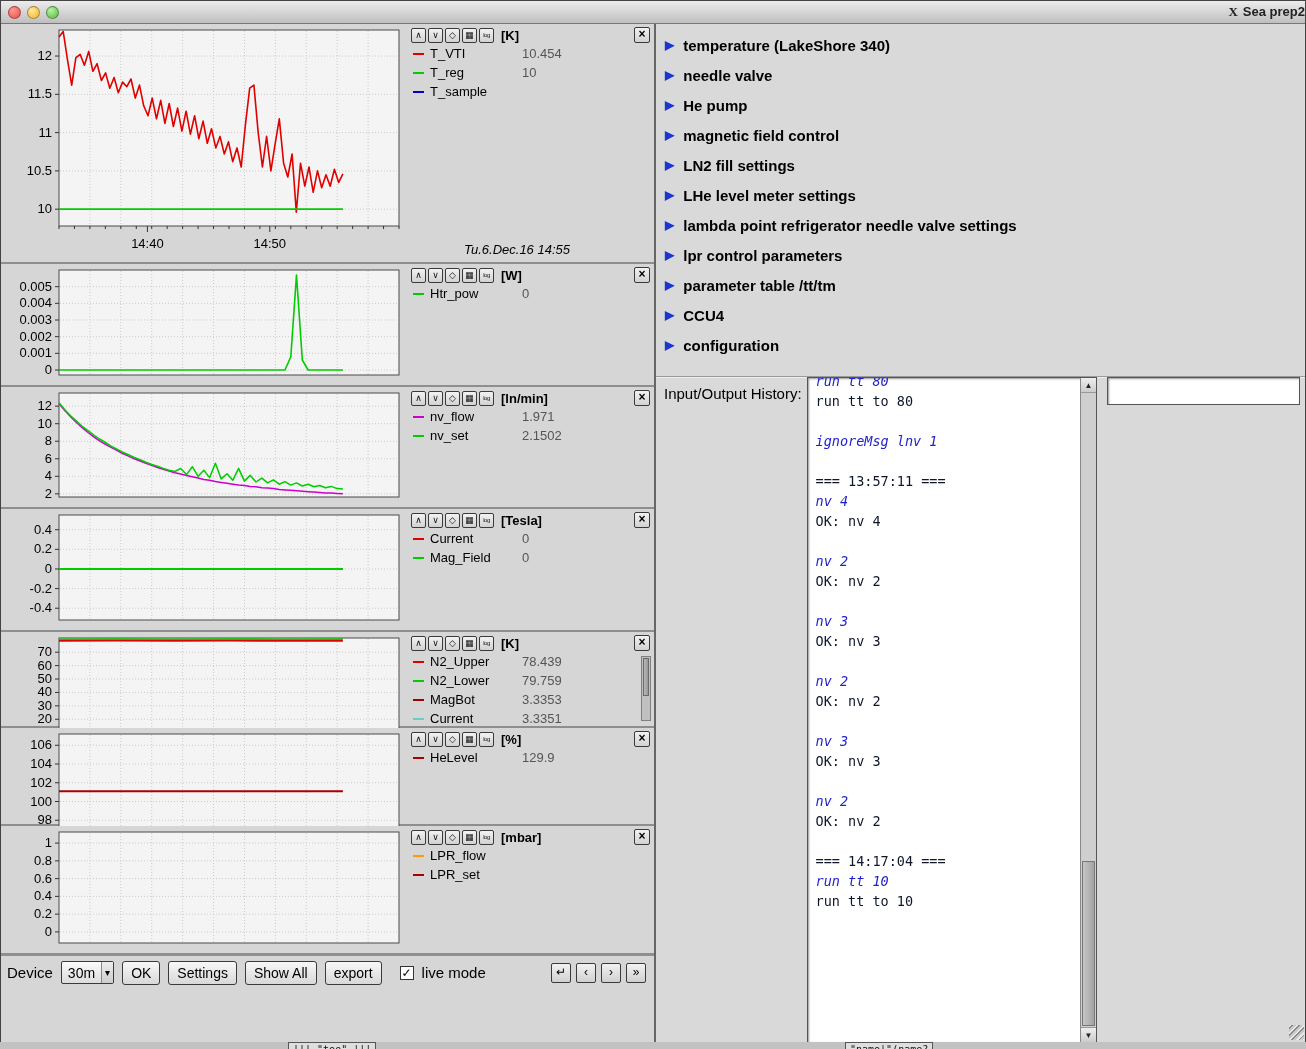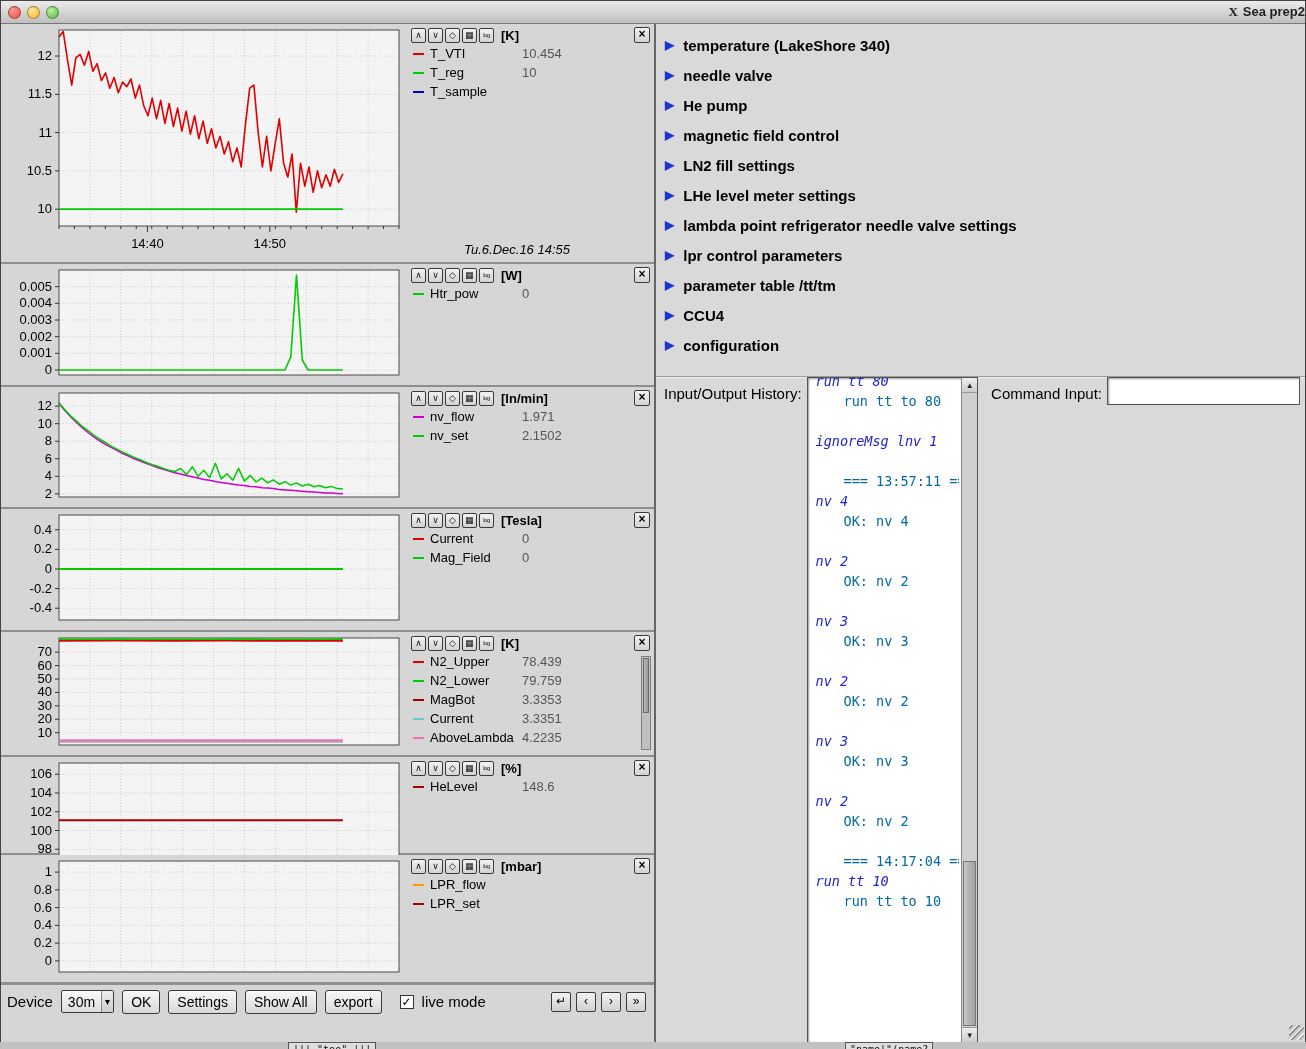--- a/index.html
+++ b/index.html
@@ -78,21 +78,21 @@
   .io-section { flex:1; display:flex; margin-top:16px;
     border-top:1px solid #9a9a9a; box-shadow:0 1px 0 #eee inset; }
   .io-label { padding:8px 0 6px 8px; font-size:15px; color:#000; }
   .console-wrap { flex:1; margin:0 5px; position:relative; background:#fff;
     border:1px solid #555; box-shadow:inset 1px 1px 2px #999; overflow:hidden; }
   .console-text { position:absolute; left:8px; top:-7px; right:18px; bottom:0;
     font-family:"DejaVu Sans Mono", monospace; font-size:13.5px; line-height:20px;
     white-space:pre; overflow:hidden; }
   .cline { height:20px; }
   .cline.cmd { color:#2222cc;font-style:italic; }
-  .cline.out { color:#0369a1;margin-left:28px; }
+  .cline.out { color:#0f172a; }
   .vscroll { position:absolute; right:0; top:0; bottom:0; width:16px;
     background:#d4d4d4; border-left:1px solid #888; display:flex; flex-direction:column; }
   .sb-btn { height:15px; font-size:8px; text-align:center; line-height:15px; color:#222;
     background:linear-gradient(#eee,#ccc); border-bottom:1px solid #999; }
   .sb-btn.down { border-top:1px solid #999; border-bottom:none; }
   .sb-track { flex:1; position:relative; background:#cfcfcf; }
   .sb-thumb { position:absolute; left:1px; right:1px; bottom:1px; height:26%;
     background:linear-gradient(90deg,#c6c6c6,#a2a2a2); border:1px solid #777; }
   .cmd-label { padding:8px 0 4px 8px; font-size:15px; color:#000; }
   .cmd-input { margin:0 5px 6px 5px; height:28px; background:#fff; border:1px solid #555;
@@ -360,21 +360,21 @@
               <span class="s-name">Current</span>
               <span class="s-val">0</span>
             </div>
             <div class="legend-row">
               <span class="dash" style="background: rgb(0, 204, 0);"></span>
               <span class="s-name">Mag_Field</span>
               <span class="s-val">0</span>
             </div>
           </div>
         </div>
-        <div class="chart-panel" style="height: 125px;">
+        <div class="chart-panel" style="height: 96px;">
           <div class="plot-area"><svg width="402" height="123">
               <rect x="58" y="6" width="340" height="107" fill="#f4f4f4" stroke="#4a4a4a" stroke-width="1"></rect>
               <line x1="88.9090909090909" y1="7" x2="88.9090909090909" y2="112" stroke="#cbcbcb" stroke-dasharray="1,2"></line>
               <line x1="119.81818181818181" y1="7" x2="119.81818181818181" y2="112" stroke="#cbcbcb" stroke-dasharray="1,2"></line>
               <line x1="150.72727272727275" y1="7" x2="150.72727272727275" y2="112" stroke="#cbcbcb" stroke-dasharray="1,2"></line>
               <line x1="181.63636363636363" y1="7" x2="181.63636363636363" y2="112" stroke="#cbcbcb" stroke-dasharray="1,2"></line>
               <line x1="212.54545454545453" y1="7" x2="212.54545454545453" y2="112" stroke="#cbcbcb" stroke-dasharray="1,2"></line>
               <line x1="243.45454545454547" y1="7" x2="243.45454545454547" y2="112" stroke="#cbcbcb" stroke-dasharray="1,2"></line>
               <line x1="274.3636363636364" y1="7" x2="274.3636363636364" y2="112" stroke="#cbcbcb" stroke-dasharray="1,2"></line>
               <line x1="305.27272727272725" y1="7" x2="305.27272727272725" y2="112" stroke="#cbcbcb" stroke-dasharray="1,2"></line>
@@ -483,21 +483,21 @@
               <div class="tb-btn">∨</div>
               <div class="tb-btn">◇</div>
               <div class="tb-btn">▦</div>
               <div class="tb-btn small-text">log</div>
               <span class="unit">[%]</span>
             </div>
             <div class="close-btn">×</div>
             <div class="legend-row">
               <span class="dash" style="background: rgb(170, 0, 0);"></span>
               <span class="s-name">HeLevel</span>
-              <span class="s-val">148.6</span>
+              <span class="s-val">129.9</span>
             </div>
           </div>
         </div>
         <div class="chart-panel" style="height: 129px;">
           <div class="plot-area"><svg width="402" height="127">
               <rect x="58" y="6" width="340" height="111" fill="#f4f4f4" stroke="#4a4a4a" stroke-width="1"></rect>
               <line x1="88.9090909090909" y1="7" x2="88.9090909090909" y2="116" stroke="#cbcbcb" stroke-dasharray="1,2"></line>
               <line x1="119.81818181818181" y1="7" x2="119.81818181818181" y2="116" stroke="#cbcbcb" stroke-dasharray="1,2"></line>
               <line x1="150.72727272727275" y1="7" x2="150.72727272727275" y2="116" stroke="#cbcbcb" stroke-dasharray="1,2"></line>
               <line x1="181.63636363636363" y1="7" x2="181.63636363636363" y2="116" stroke="#cbcbcb" stroke-dasharray="1,2"></line>
@@ -622,21 +622,20 @@
         <div class="console-wrap">
           <div class="console-text" id="console"><div class="cline cmd">run tt 80</div><div class="cline out">run tt to 80</div><div class="cline out">&nbsp;</div><div class="cline cmd">ignoreMsg lnv 1</div><div class="cline out">&nbsp;</div><div class="cline out">=== 13:57:11 ===</div><div class="cline cmd">nv 4</div><div class="cline out">OK: nv 4</div><div class="cline out">&nbsp;</div><div class="cline cmd">nv 2</div><div class="cline out">OK: nv 2</div><div class="cline out">&nbsp;</div><div class="cline cmd">nv 3</div><div class="cline out">OK: nv 3</div><div class="cline out">&nbsp;</div><div class="cline cmd">nv 2</div><div class="cline out">OK: nv 2</div><div class="cline out">&nbsp;</div><div class="cline cmd">nv 3</div><div class="cline out">OK: nv 3</div><div class="cline out">&nbsp;</div><div class="cline cmd">nv 2</div><div class="cline out">OK: nv 2</div><div class="cline out">&nbsp;</div><div class="cline out">=== 14:17:04 ===</div><div class="cline cmd">run tt 10</div><div class="cline out">run tt to 10</div></div>
           <div class="vscroll">
             <div class="sb-btn up">▲</div>
             <div class="sb-track">
               <div class="sb-thumb"></div>
             </div>
             <div class="sb-btn down">▼</div>
           </div>
         </div>
-        <div class="cmd-label">Command Input:</div>
         <input class="cmd-input" value="" style="">
       </div>
     </div>
   </div>
 
   <div class="resize-grip"></div>
 </div>
 
 <div class="bottom-strip">
   <div class="fragment" style="left:288px;">||| "teo" |||</div>

